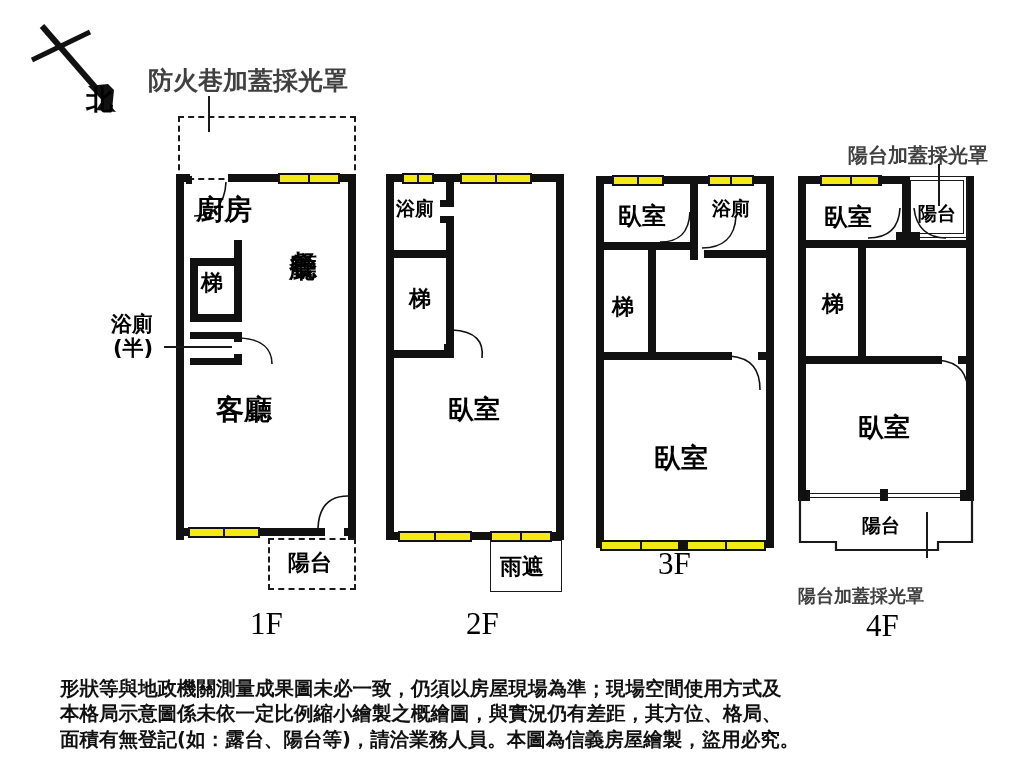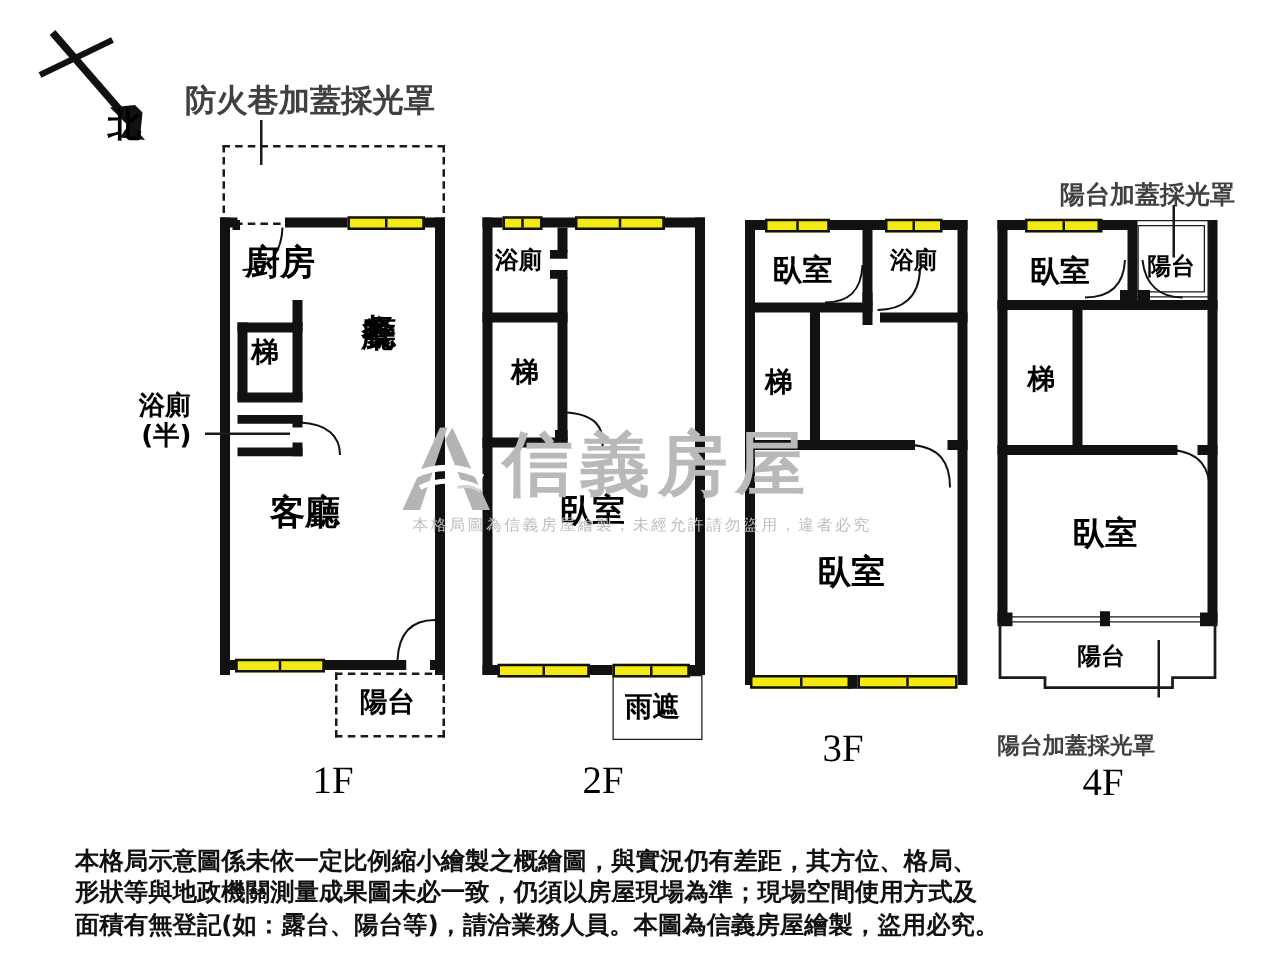--- a/index.html
+++ b/index.html
@@ -278,21 +278,21 @@
     <div class="wall" style="left:758px; top:352px; width:16px; height:8px;"></div>
     <svg class="door" style="left:730px; top:356px; width:34px; height:38px;">
       <path d="M0 0 C22 2 30 14 30 34"></path>
     </svg>
 
     <div class="rlabel" style="left:618px; top:204px; font-size:24px;">臥室</div>
     <div class="rlabel" style="left:712px; top:199px; font-size:19px;">浴廁</div>
     <div class="rlabel" style="left:612px; top:296px; font-size:22px;">梯</div>
     <div class="rlabel" style="left:654px; top:444px; font-size:27px;">臥室</div>
 
-    <div class="floorno" style="left:658px; top:581px;">3F</div>
+    <div class="floorno" style="left:658px; top:546px;">3F</div>
   </div>
 
   <div class="anno" style="left:848px; top:142px; font-size:20px;">陽台加蓋採光罩</div>
   <div class="leader" style="left:938px; top:164px; width:2px; height:42px;"></div>
 
   <div>
 
     <div class="wall" style="left:798px; top:176px; width:8px; height:322px;"></div>
     <div class="wall" style="left:966px; top:176px; width:8px; height:322px;"></div>
 
@@ -342,33 +342,20 @@
     <div class="rlabel" style="left:822px; top:293px; font-size:22px;">梯</div>
     <div class="rlabel" style="left:858px; top:414px; font-size:26px;">臥室</div>
     <div class="rlabel" style="left:862px; top:516px; font-size:19px;">陽台</div>
 
     <div class="leader" style="left:926px; top:512px; width:2px; height:46px;"></div>
     <div class="anno" style="left:798px; top:584px; font-size:18px;">陽台加蓋採光罩</div>
 
     <div class="floorno" style="left:866px; top:608px;">4F</div>
   </div>
 
-  <div id="watermark">
-    <div id="wm-mark">
-      <svg width="74" height="76" viewBox="0 0 74 76">
-        <path d="M36 4 L14 70 L0 70 L30 4 Z" fill="#b4b4b4"></path>
-        <path d="M40 4 L70 70 L56 70 L34 14 Z" fill="#b4b4b4"></path>
-        <path d="M10 42 C26 34 48 34 64 44" fill="none" stroke="#ffffff" stroke-width="5"></path>
-        <path d="M14 52 C28 45 48 45 62 53" fill="none" stroke="#ffffff" stroke-width="4"></path>
-        <path d="M44 52 C52 50 58 52 62 55" fill="none" stroke="#d3d3d3" stroke-width="2.5"></path>
-      </svg>
-    </div>
-    <div id="wm-text">信義房屋</div>
-    <div id="wm-small">本格局圖為信義房屋繪製，未經允許請勿盜用，違者必究</div>
-  </div>
 
   <div id="disclaimer">
+    <div>形狀等與地政機關測量成果圖未必一致，仍須以房屋現場為準；現場空間使用方式及</div>
     <div>本格局示意圖係未依一定比例縮小繪製之概繪圖，與實況仍有差距，其方位、格局、</div>
-    <div>形狀等與地政機關測量成果圖未必一致，仍須以房屋現場為準；現場空間使用方式及</div>
     <div>面積有無登記(如：露台、陽台等)，請洽業務人員。本圖為信義房屋繪製，盜用必究。</div>
   </div>
 
 </div>
 
 </body></html>

